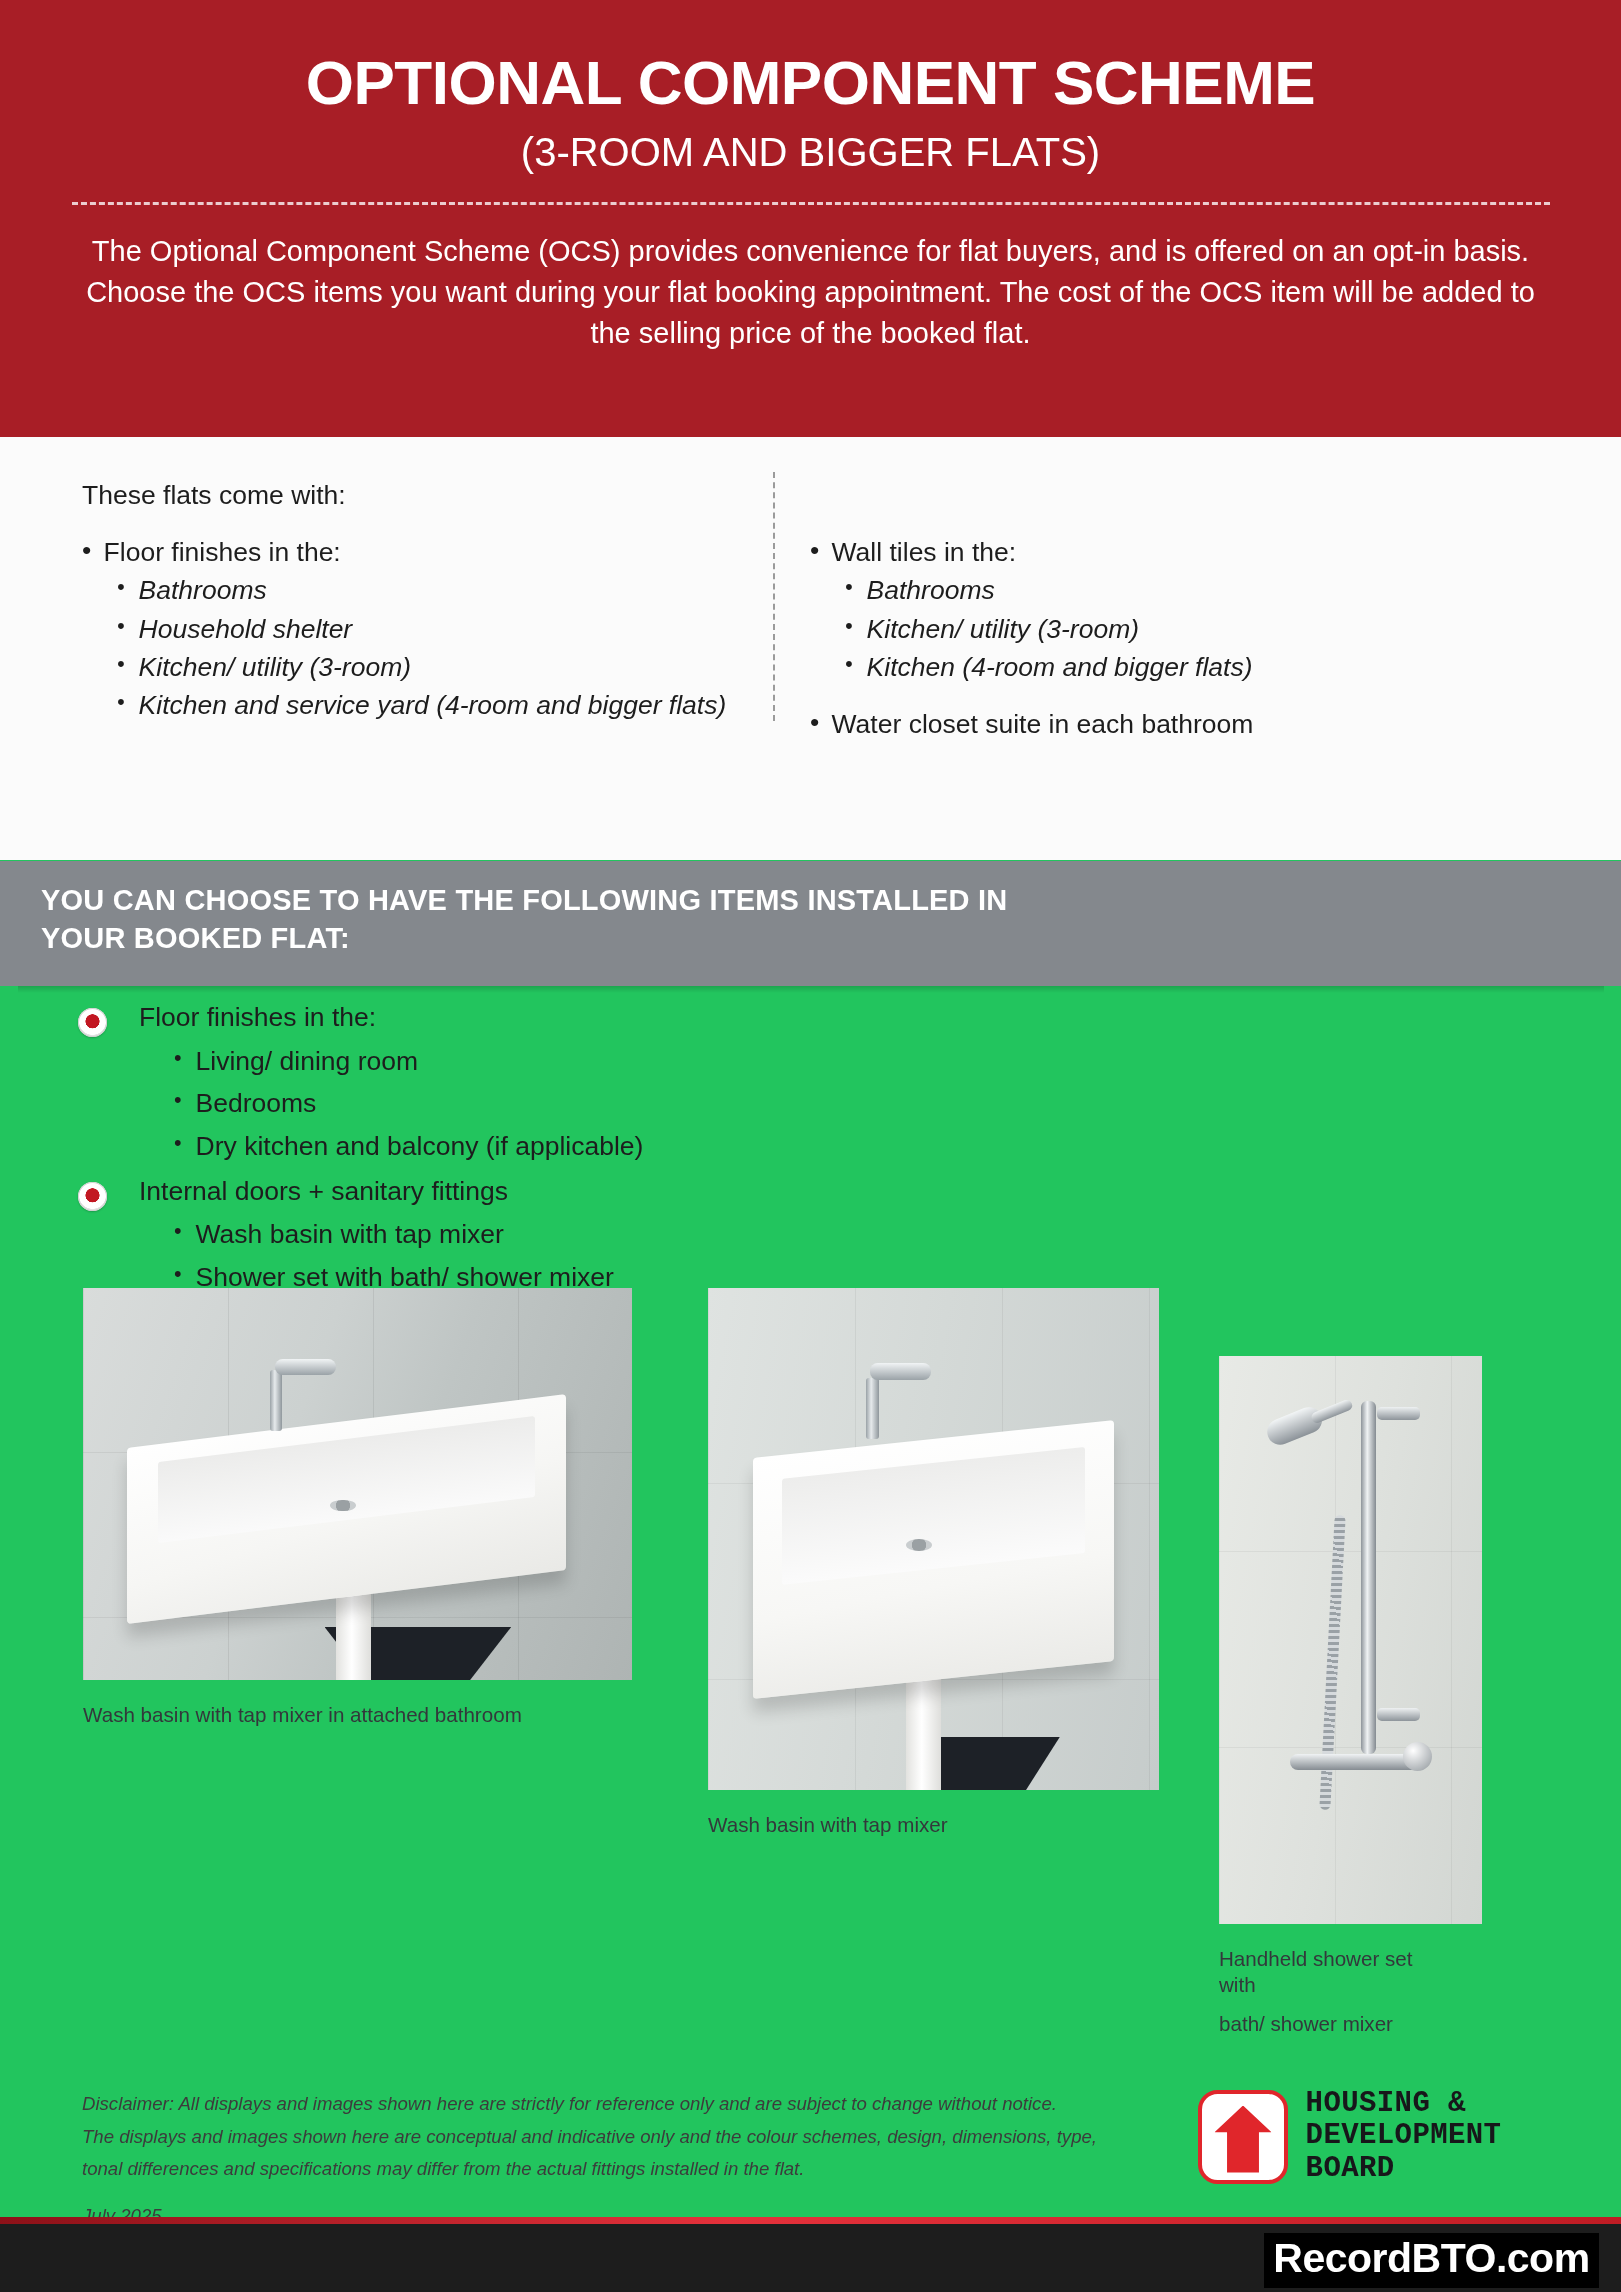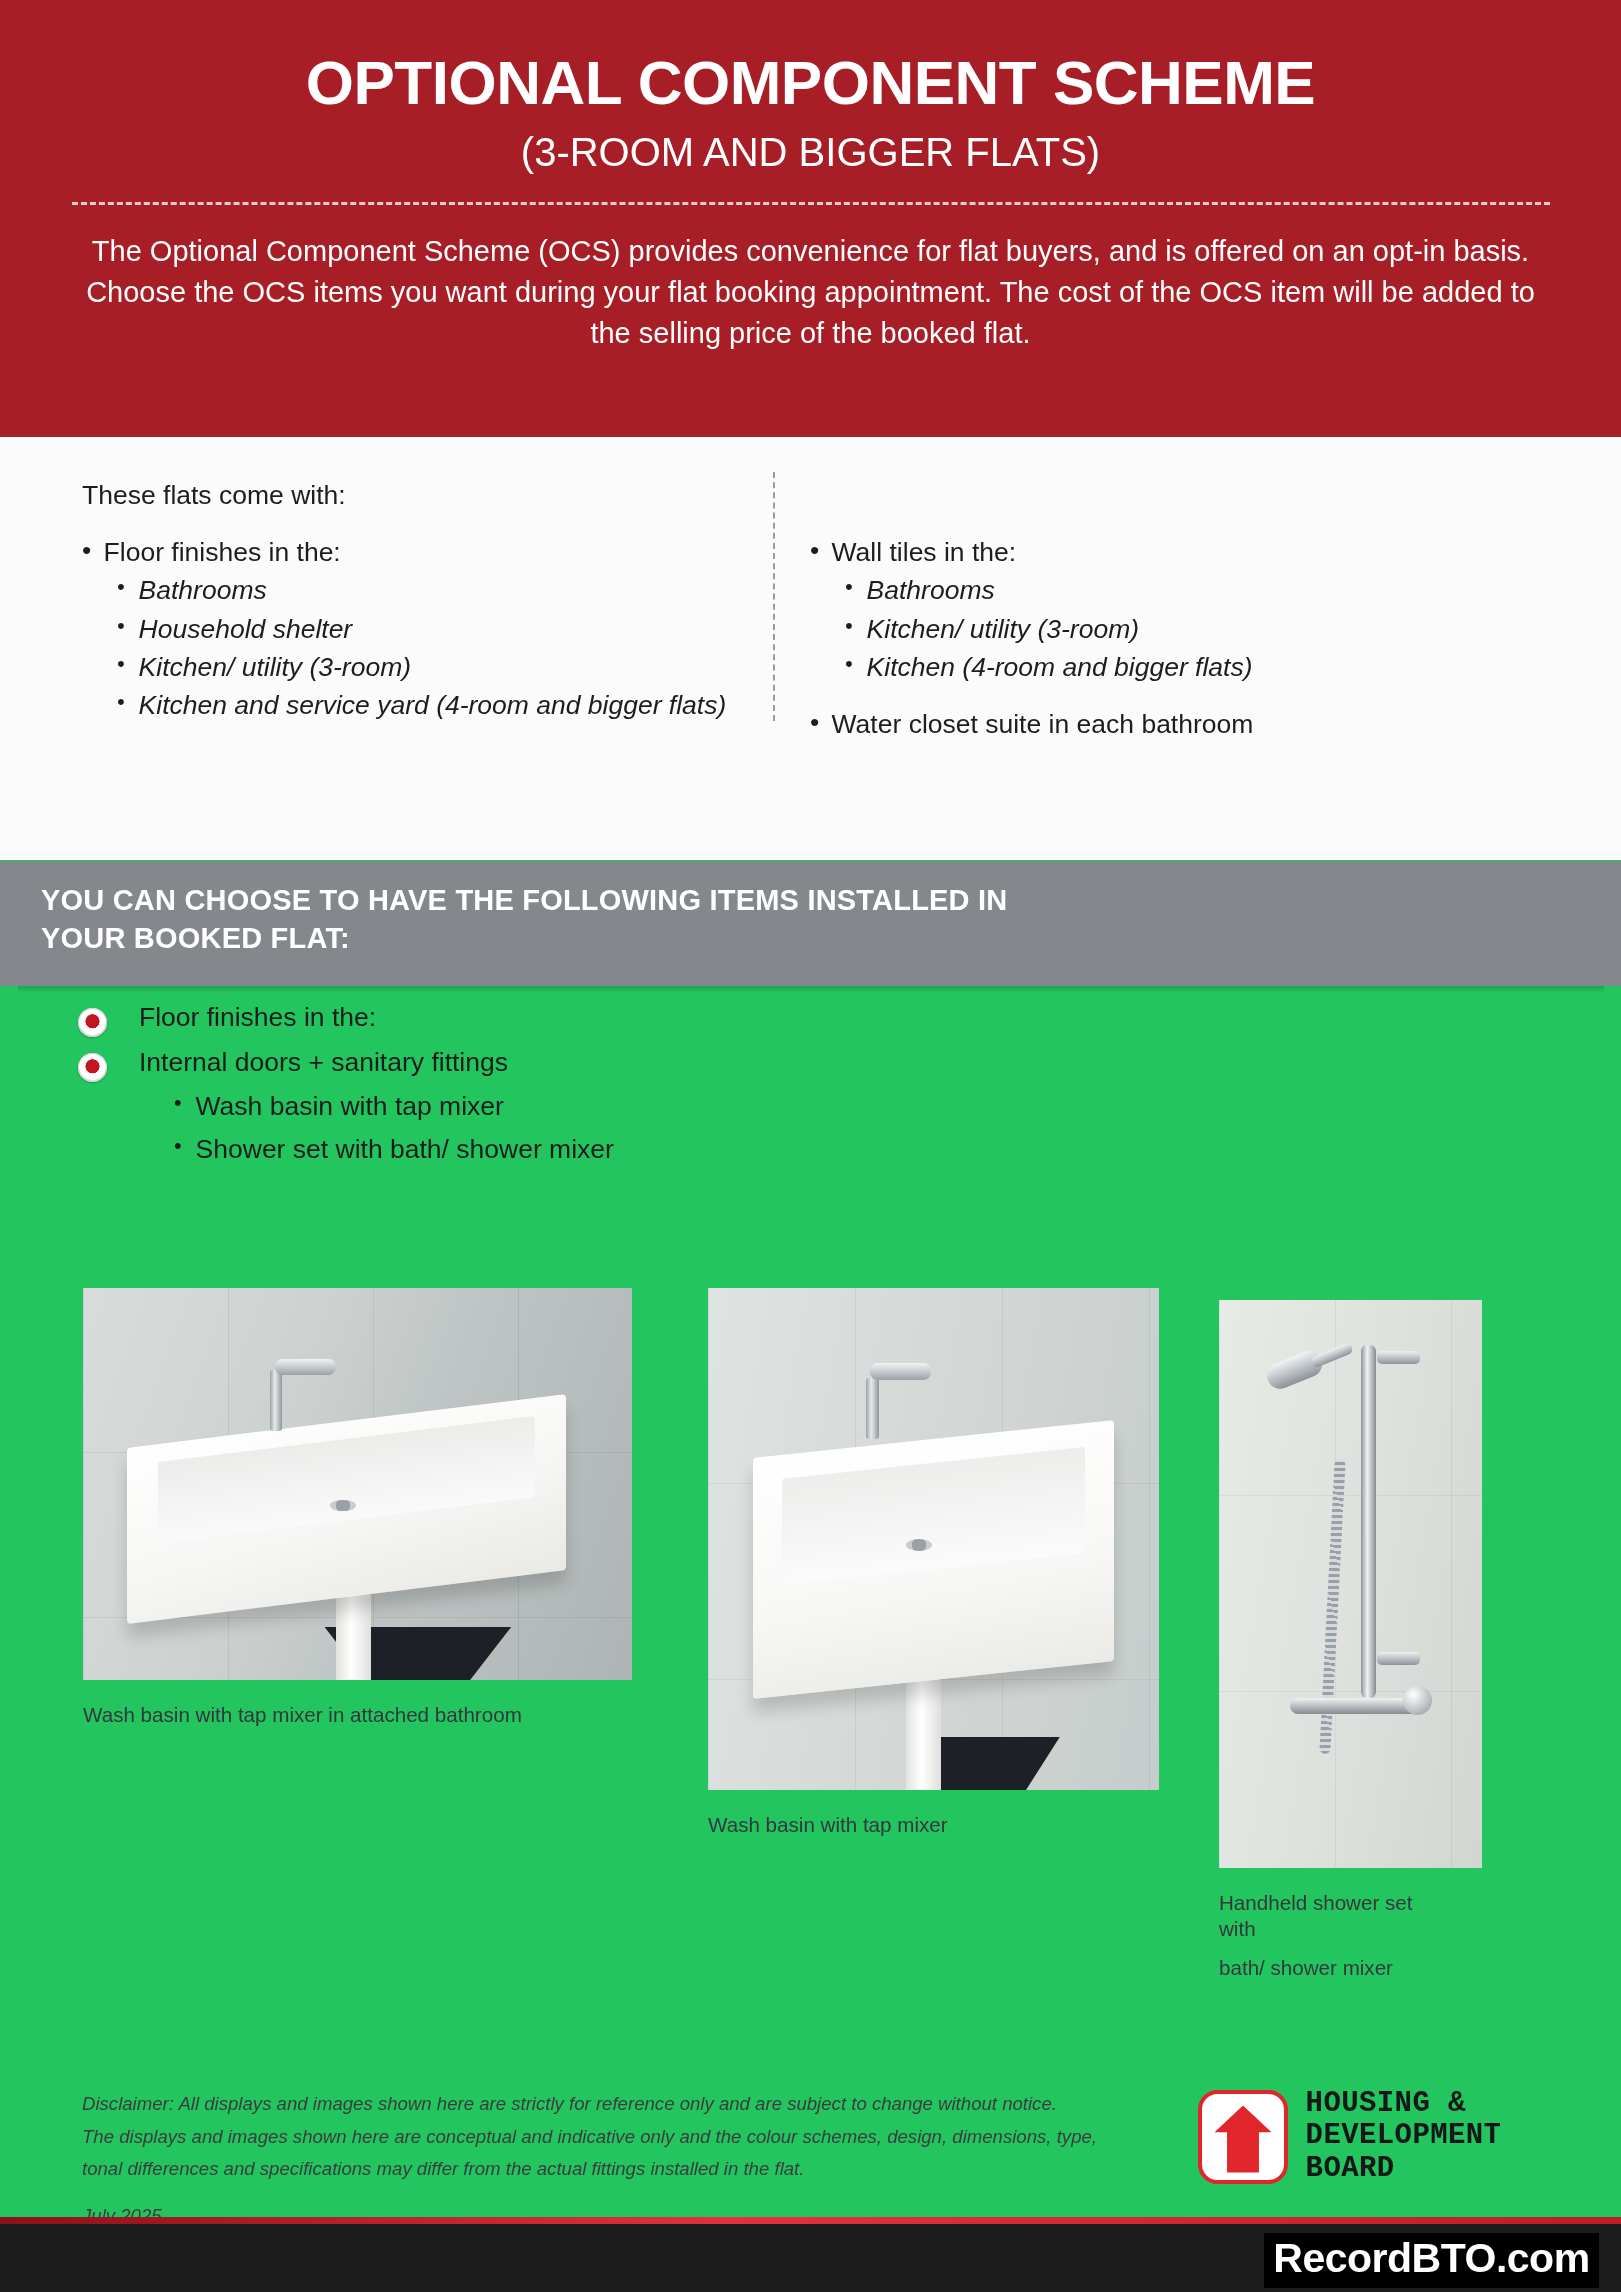--- a/index.html
+++ b/index.html
@@ -108,21 +108,21 @@
   
   .fig { position: absolute; }
   .fig .ph { position: relative; overflow: hidden; background: #c9cdcc; }
   .fig .cap {
     font-size: 20.6px; color: #33383b; line-height: 1.3; margin-top: 21.6px;
   }
   #fig1 { left: 83px;  top: 1288px; width: 549px; }
   #fig1 .ph { width: 549px; height: 392px; }
   #fig2 { left: 708px; top: 1288px; width: 451px; }
   #fig2 .ph { width: 451px; height: 502px; }
-  #fig3 { left: 1219px; top: 1300px; width: 224px; }
+  #fig3 { left: 1219px; top: 1356px; width: 224px; }
   #fig3 .ph { width: 263px; height: 568px; }
 
   
   .tile-bg {
     position: absolute; inset: 0;
     background:
       linear-gradient(90deg, rgba(0,0,0,0.07) 0 1px, transparent 1px),
       linear-gradient(0deg,  rgba(0,0,0,0.06) 0 1px, transparent 1px),
       linear-gradient(110deg, #d9dcdb 0%, #ccd1d0 38%, #bfc5c4 58%, #aeb4b3 100%);
     background-size: 145px 100%, 100% 165px, 100% 100%;
@@ -305,20 +305,25 @@
     <div class="gb-line">YOU CAN CHOOSE TO HAVE THE FOLLOWING ITEMS INSTALLED IN</div>
     <div class="gb-line">YOUR BOOKED FLAT:</div>
   </div>
   <div class="grey-shadow"></div>
 
   <div class="choices">
 
     <div class="choice-group">
       <span class="radio-bullet"></span>
       <div class="choice-title">Floor finishes in the:</div>
+      <div class="choice-sublist">
+        <div class="choice-sub">Living/ dining room</div>
+        <div class="choice-sub">Bedrooms</div>
+        <div class="choice-sub">Dry kitchen and balcony (if applicable)</div>
+      </div>
     </div>
 
     <div class="choice-group">
       <span class="radio-bullet"></span>
       <div class="choice-title">Internal doors + sanitary fittings</div>
       <div class="choice-sublist">
         <div class="choice-sub">Wash basin with tap mixer</div>
         <div class="choice-sub">Shower set with bath/ shower mixer</div>
       </div>
     </div>

